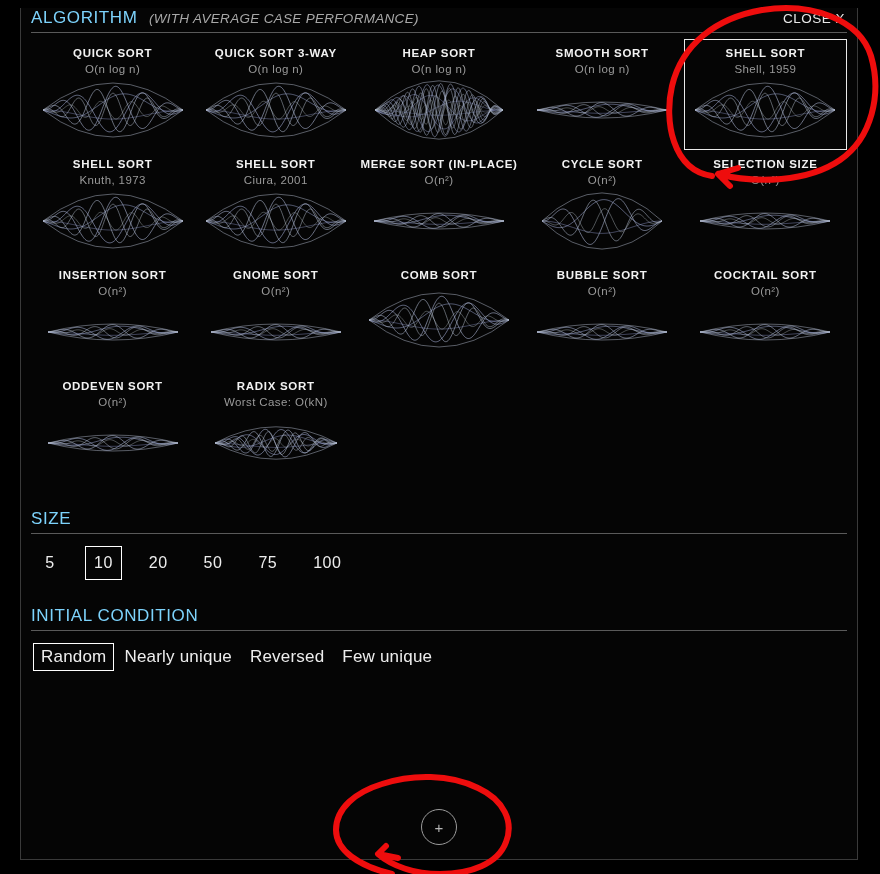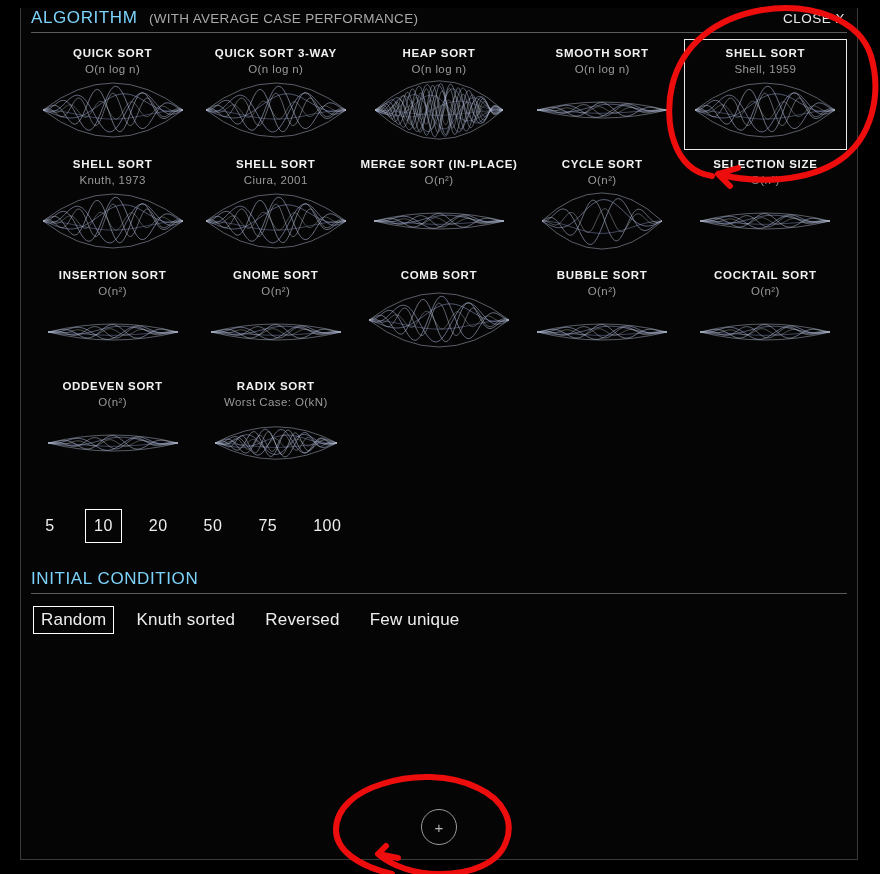--- a/index.html
+++ b/index.html
@@ -33,20 +33,21 @@
     font-size:17px;
     letter-spacing:.6px;
     font-weight:400;
     display:inline;
   }
   .section-sub{
     color:#a8a8a8;
     font-size:13.5px;
     letter-spacing:.3px;
     margin-left:7px;
+    font-style:italic;
   }
   .close-link{
     position:absolute;right:2px;top:3px;
     color:#e8e8e8;font-size:13.5px;letter-spacing:.5px;
     cursor:pointer;
   }
 
   
   .algo-grid{
     position:relative;
@@ -93,21 +94,21 @@
     color:#ededed;font-size:16px;letter-spacing:.5px;
     margin-right:18px;padding:0 8px;cursor:pointer;
     border:1px solid transparent;
   }
   .size-opt.selected{border:1px solid #ffffff;}
 
   
   .cond-row{display:flex;align-items:center;margin-top:12px;padding-left:2px;}
   .cond-opt{
     color:#ededed;font-size:17px;letter-spacing:.2px;
-    padding:3px 7px;margin-right:14px;cursor:pointer;
+    padding:3px 7px;margin-right:2px;cursor:pointer;
     border:1px solid transparent;white-space:nowrap;
   }
   .cond-opt.selected{border:1px solid #ffffff;}
 
   
   .visualize{
     position:absolute;left:0;right:0;bottom:14px;
     display:flex;flex-direction:column;align-items:center;
     cursor:pointer;
   }
@@ -372,37 +373,40 @@
             <path d="M14.00 31.00L14.72 30.80L15.44 30.63L16.15 30.51L16.87 30.44L17.59 30.44L18.31 30.52L19.02 30.68L19.74 30.91L20.46 31.22L21.18 31.59L21.89 32.01L22.61 32.46L23.33 32.93L24.05 33.39L24.76 33.83L25.48 34.22L26.20 34.53L26.92 34.76L27.64 34.88L28.35 34.88L29.07 34.74L29.79 34.47L30.51 34.06L31.22 33.51L31.94 32.84L32.66 32.06L33.38 31.18L34.09 30.24L34.81 29.26L35.53 28.27L36.25 27.31L36.96 26.40L37.68 25.57L38.40 24.87L39.12 24.31L39.84 23.92L40.55 23.73L41.27 23.74L41.99 23.97L42.71 24.41L43.42 25.07L44.14 25.92L44.86 26.96L45.58 28.15L46.29 29.47L47.01 30.87L47.73 32.33L48.45 33.79L49.16 35.22L49.88 36.57L50.60 37.80L51.32 38.86L52.04 39.73L52.75 40.37L53.47 40.76L54.19 40.88L54.91 40.72L55.62 40.28L56.34 39.57L57.06 38.60L57.78 37.40L58.49 35.99L59.21 34.42L59.93 32.73L60.65 30.96L61.36 29.17L62.08 27.40L62.80 25.72L63.52 24.16L64.24 22.78L64.95 21.61L65.67 20.70L66.39 20.07L67.11 19.74L67.82 19.72L68.54 20.02L69.26 20.63L69.98 21.53L70.69 22.71L71.41 24.12L72.13 25.72L72.85 27.48L73.56 29.35L74.28 31.26L75.00 33.16L75.72 35.00L76.44 36.74L77.15 38.30L77.87 39.67L78.59 40.78L79.31 41.62L80.02 42.16L80.74 42.39L81.46 42.29L82.18 41.89L82.89 41.18L83.61 40.20L84.33 38.96L85.05 37.52L85.76 35.91L86.48 34.17L87.20 32.37L87.92 30.56L88.64 28.78L89.35 27.08L90.07 25.52L90.79 24.13L91.51 22.96L92.22 22.03L92.94 21.36L93.66 20.98L94.38 20.88L95.09 21.07L95.81 21.53L96.53 22.24L97.25 23.18L97.96 24.32L98.68 25.62L99.40 27.03L100.12 28.52L100.84 30.03L101.55 31.53L102.27 32.97L102.99 34.31L103.71 35.51L104.42 36.55L105.14 37.40L105.86 38.03L106.58 38.45L107.29 38.64L108.01 38.61L108.73 38.36L109.45 37.92L110.16 37.30L110.88 36.53L111.60 35.64L112.32 34.66L113.04 33.63L113.75 32.58L114.47 31.54L115.19 30.54L115.91 29.62L116.62 28.80L117.34 28.10L118.06 27.52L118.78 27.10L119.49 26.82L120.21 26.69L120.93 26.70L121.65 26.84L122.36 27.09L123.08 27.45L123.80 27.88L124.52 28.36L125.24 28.88L125.95 29.41L126.67 29.92L127.39 30.41L128.11 30.84L128.82 31.20L129.54 31.50L130.26 31.71L130.98 31.83L131.69 31.88L132.41 31.85L133.13 31.76L133.85 31.61L134.56 31.42L135.28 31.21L136.00 31.00" fill="none" stroke="rgb(171,181,197)" stroke-width="0.85" opacity="0.66"></path>
             <path d="M14.00 31.00L14.72 30.94L15.44 30.94L16.15 30.99L16.87 31.11L17.59 31.27L18.31 31.48L19.02 31.72L19.74 31.98L20.46 32.23L21.18 32.48L21.89 32.68L22.61 32.84L23.33 32.92L24.05 32.93L24.76 32.84L25.48 32.66L26.20 32.39L26.92 32.02L27.64 31.56L28.35 31.03L29.07 30.45L29.79 29.84L30.51 29.21L31.22 28.61L31.94 28.05L32.66 27.55L33.38 27.16L34.09 26.88L34.81 26.74L35.53 26.75L36.25 26.91L36.96 27.24L37.68 27.73L38.40 28.36L39.12 29.12L39.84 29.99L40.55 30.94L41.27 31.94L41.99 32.94L42.71 33.92L43.42 34.83L44.14 35.64L44.86 36.32L45.58 36.83L46.29 37.16L47.01 37.27L47.73 37.17L48.45 36.84L49.16 36.30L49.88 35.56L50.60 34.63L51.32 33.55L52.04 32.35L52.75 31.08L53.47 29.77L54.19 28.47L54.91 27.24L55.62 26.11L56.34 25.12L57.06 24.33L57.78 23.75L58.49 23.41L59.21 23.33L59.93 23.52L60.65 23.97L61.36 24.67L62.08 25.60L62.80 26.73L63.52 28.02L64.24 29.43L64.95 30.91L65.67 32.41L66.39 33.87L67.11 35.24L67.82 36.48L68.54 37.54L69.26 38.37L69.98 38.96L70.69 39.28L71.41 39.31L72.13 39.06L72.85 38.53L73.56 37.74L74.28 36.71L75.00 35.49L75.72 34.11L76.44 32.63L77.15 31.09L77.87 29.56L78.59 28.07L79.31 26.70L80.02 25.47L80.74 24.44L81.46 23.65L82.18 23.11L82.89 22.84L83.61 22.86L84.33 23.15L85.05 23.71L85.76 24.52L86.48 25.54L87.20 26.73L87.92 28.06L88.64 29.47L89.35 30.91L90.07 32.34L90.79 33.70L91.51 34.94L92.22 36.03L92.94 36.93L93.66 37.61L94.38 38.05L95.09 38.24L95.81 38.18L96.53 37.87L97.25 37.34L97.96 36.60L98.68 35.68L99.40 34.63L100.12 33.48L100.84 32.28L101.55 31.07L102.27 29.89L102.99 28.79L103.71 27.80L104.42 26.95L105.14 26.27L105.86 25.78L106.58 25.48L107.29 25.39L108.01 25.49L108.73 25.78L109.45 26.24L110.16 26.84L110.88 27.56L111.60 28.36L112.32 29.22L113.04 30.09L113.75 30.95L114.47 31.76L115.19 32.50L115.91 33.14L116.62 33.67L117.34 34.06L118.06 34.32L118.78 34.45L119.49 34.44L120.21 34.30L120.93 34.06L121.65 33.72L122.36 33.32L123.08 32.86L123.80 32.39L124.52 31.91L125.24 31.45L125.95 31.02L126.67 30.66L127.39 30.35L128.11 30.13L128.82 29.98L129.54 29.90L130.26 29.90L130.98 29.96L131.69 30.08L132.41 30.23L133.13 30.40L133.85 30.58L134.56 30.75L135.28 30.89L136.00 31.00" fill="none" stroke="rgb(174,184,193)" stroke-width="0.85" opacity="0.56"></path>
             <path d="M14.00 31.00L14.72 31.04L15.44 31.10L16.15 31.19L16.87 31.28L17.59 31.39L18.31 31.48L19.02 31.57L19.74 31.62L20.46 31.64L21.18 31.61L21.89 31.54L22.61 31.42L23.33 31.26L24.05 31.05L24.76 30.81L25.48 30.55L26.20 30.27L26.92 30.00L27.64 29.75L28.35 29.53L29.07 29.36L29.79 29.26L30.51 29.23L31.22 29.27L31.94 29.40L32.66 29.62L33.38 29.91L34.09 30.27L34.81 30.69L35.53 31.15L36.25 31.64L36.96 32.12L37.68 32.58L38.40 32.99L39.12 33.34L39.84 33.61L40.55 33.77L41.27 33.82L41.99 33.75L42.71 33.56L43.42 33.25L44.14 32.83L44.86 32.32L45.58 31.73L46.29 31.08L47.01 30.42L47.73 29.75L48.45 29.12L49.16 28.55L49.88 28.06L50.60 27.69L51.32 27.44L52.04 27.35L52.75 27.40L53.47 27.61L54.19 27.96L54.91 28.45L55.62 29.06L56.34 29.77L57.06 30.53L57.78 31.34L58.49 32.14L59.21 32.91L59.93 33.61L60.65 34.21L61.36 34.69L62.08 35.02L62.80 35.18L63.52 35.17L64.24 34.99L64.95 34.64L65.67 34.13L66.39 33.49L67.11 32.73L67.82 31.91L68.54 31.03L69.26 30.15L69.98 29.30L70.69 28.52L71.41 27.84L72.13 27.28L72.85 26.88L73.56 26.65L74.28 26.60L75.00 26.73L75.72 27.04L76.44 27.52L77.15 28.14L77.87 28.87L78.59 29.69L79.31 30.56L80.02 31.45L80.74 32.32L81.46 33.12L82.18 33.83L82.89 34.42L83.61 34.87L84.33 35.15L85.05 35.25L85.76 35.18L86.48 34.94L87.20 34.54L87.92 33.99L88.64 33.33L89.35 32.58L90.07 31.78L90.79 30.96L91.51 30.15L92.22 29.39L92.94 28.71L93.66 28.13L94.38 27.69L95.09 27.39L95.81 27.25L96.53 27.26L97.25 27.43L97.96 27.75L98.68 28.18L99.40 28.73L100.12 29.35L100.84 30.03L101.55 30.72L102.27 31.41L102.99 32.06L103.71 32.64L104.42 33.14L105.14 33.53L105.86 33.80L106.58 33.95L107.29 33.97L108.01 33.86L108.73 33.64L109.45 33.32L110.16 32.92L110.88 32.45L111.60 31.95L112.32 31.44L113.04 30.93L113.75 30.45L114.47 30.02L115.19 29.66L115.91 29.37L116.62 29.18L117.34 29.07L118.06 29.05L118.78 29.12L119.49 29.26L120.21 29.46L120.93 29.72L121.65 30.01L122.36 30.31L123.08 30.62L123.80 30.91L124.52 31.18L125.24 31.41L125.95 31.59L126.67 31.71L127.39 31.79L128.11 31.81L128.82 31.79L129.54 31.73L130.26 31.64L130.98 31.52L131.69 31.40L132.41 31.28L133.13 31.17L133.85 31.09L134.56 31.03L135.28 31.00L136.00 31.00" fill="none" stroke="rgb(177,187,189)" stroke-width="0.85" opacity="0.44"></path>
             <path d="M 14 31 Q 75 -1.4000000000000057 136 31 Q 75 63.400000000000006 14 31 Z" fill="none" stroke="rgba(185,195,215,0.55)" stroke-width="0.85"></path>
           </svg>
         </div>
       </div>
 
 
     <div class="block">
+      <div class="section-head">
+        <span class="section-title">SIZE</span>
+      </div>
       <div class="opt-row" id="size-row">
           <div class="size-opt">5</div>
           <div class="size-opt selected">10</div>
           <div class="size-opt">20</div>
           <div class="size-opt">50</div>
           <div class="size-opt">75</div>
           <div class="size-opt">100</div>
         </div>
     </div>
 
     <div class="block">
       <div class="section-head">
         <span class="section-title">INITIAL CONDITION</span>
       </div>
       <div class="cond-row" id="cond-row">
           <div class="cond-opt selected">Random</div>
-          <div class="cond-opt">Knuth sorted</div>
+          <div class="cond-opt">Nearly unique</div>
           <div class="cond-opt">Reversed</div>
           <div class="cond-opt">Few unique</div>
         </div>
     </div>
 
     <div class="visualize">
       <div class="viz-circle">
         <span>+</span>
       </div>
     </div>

